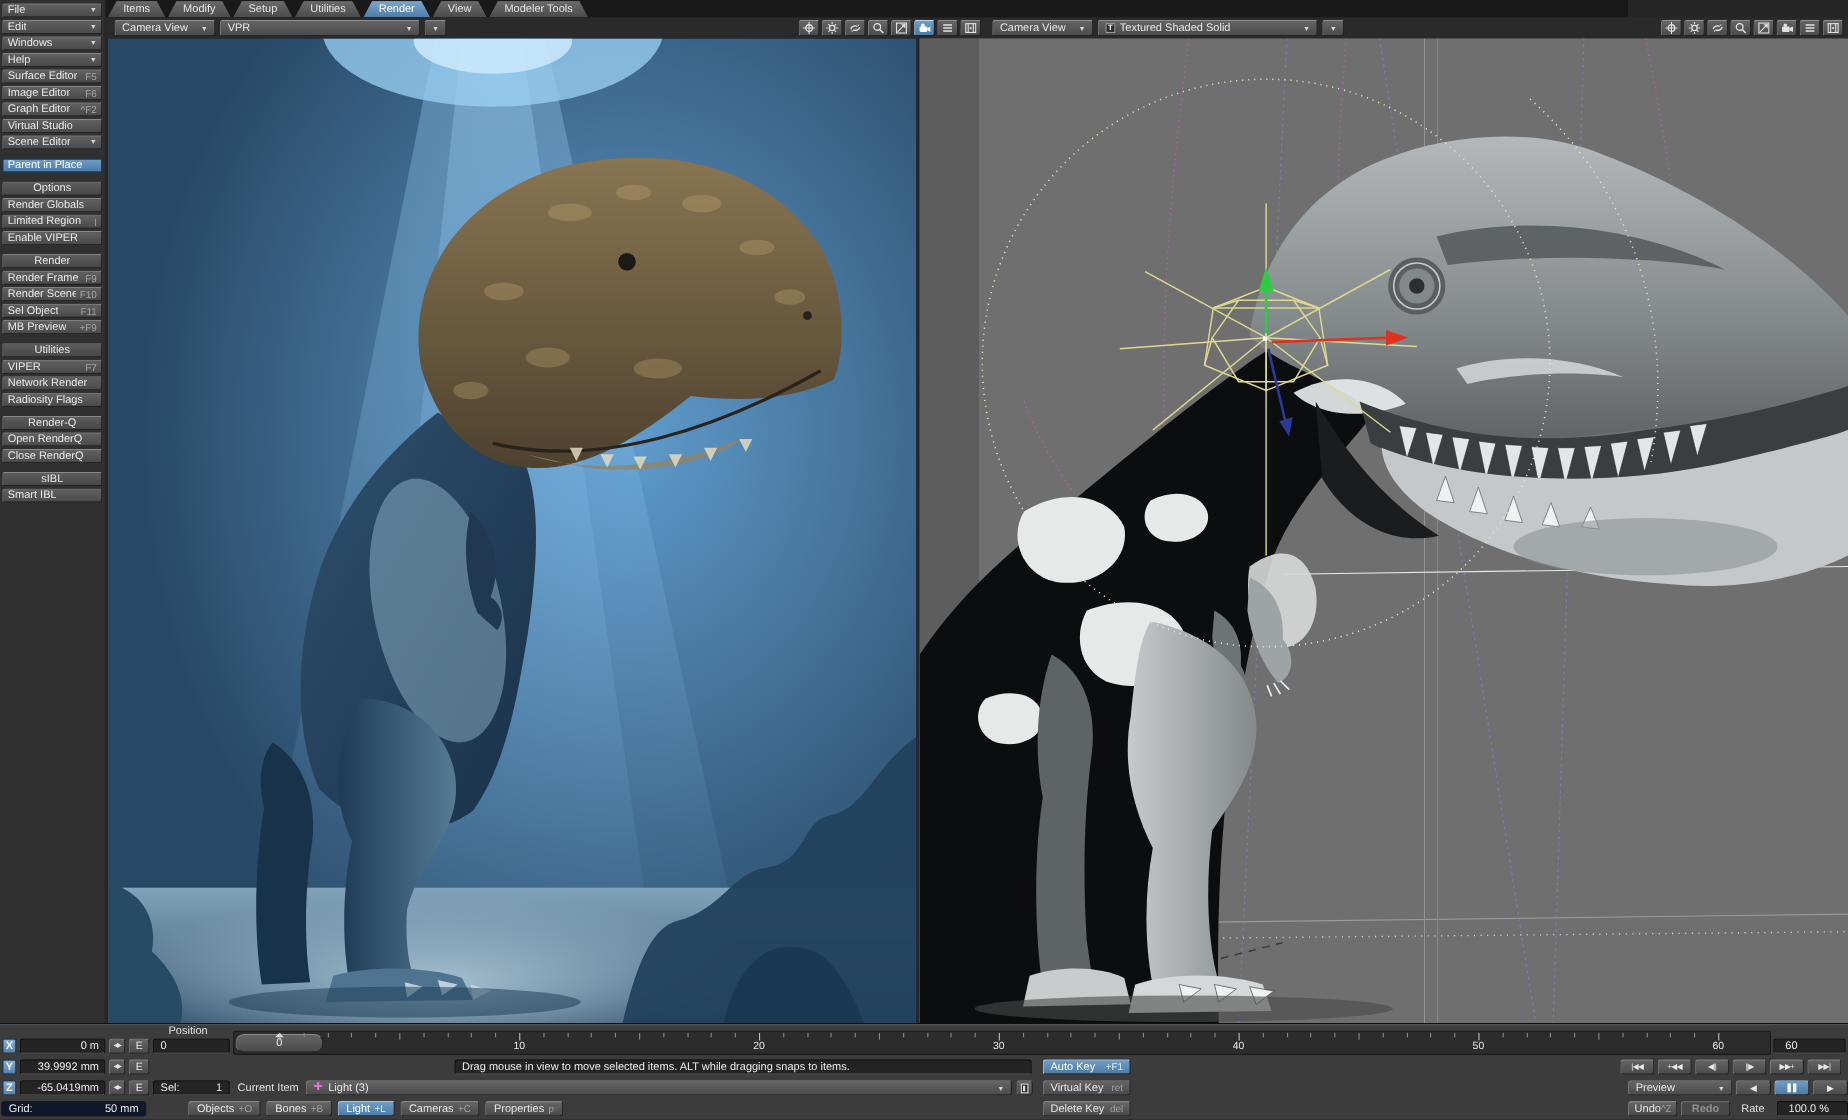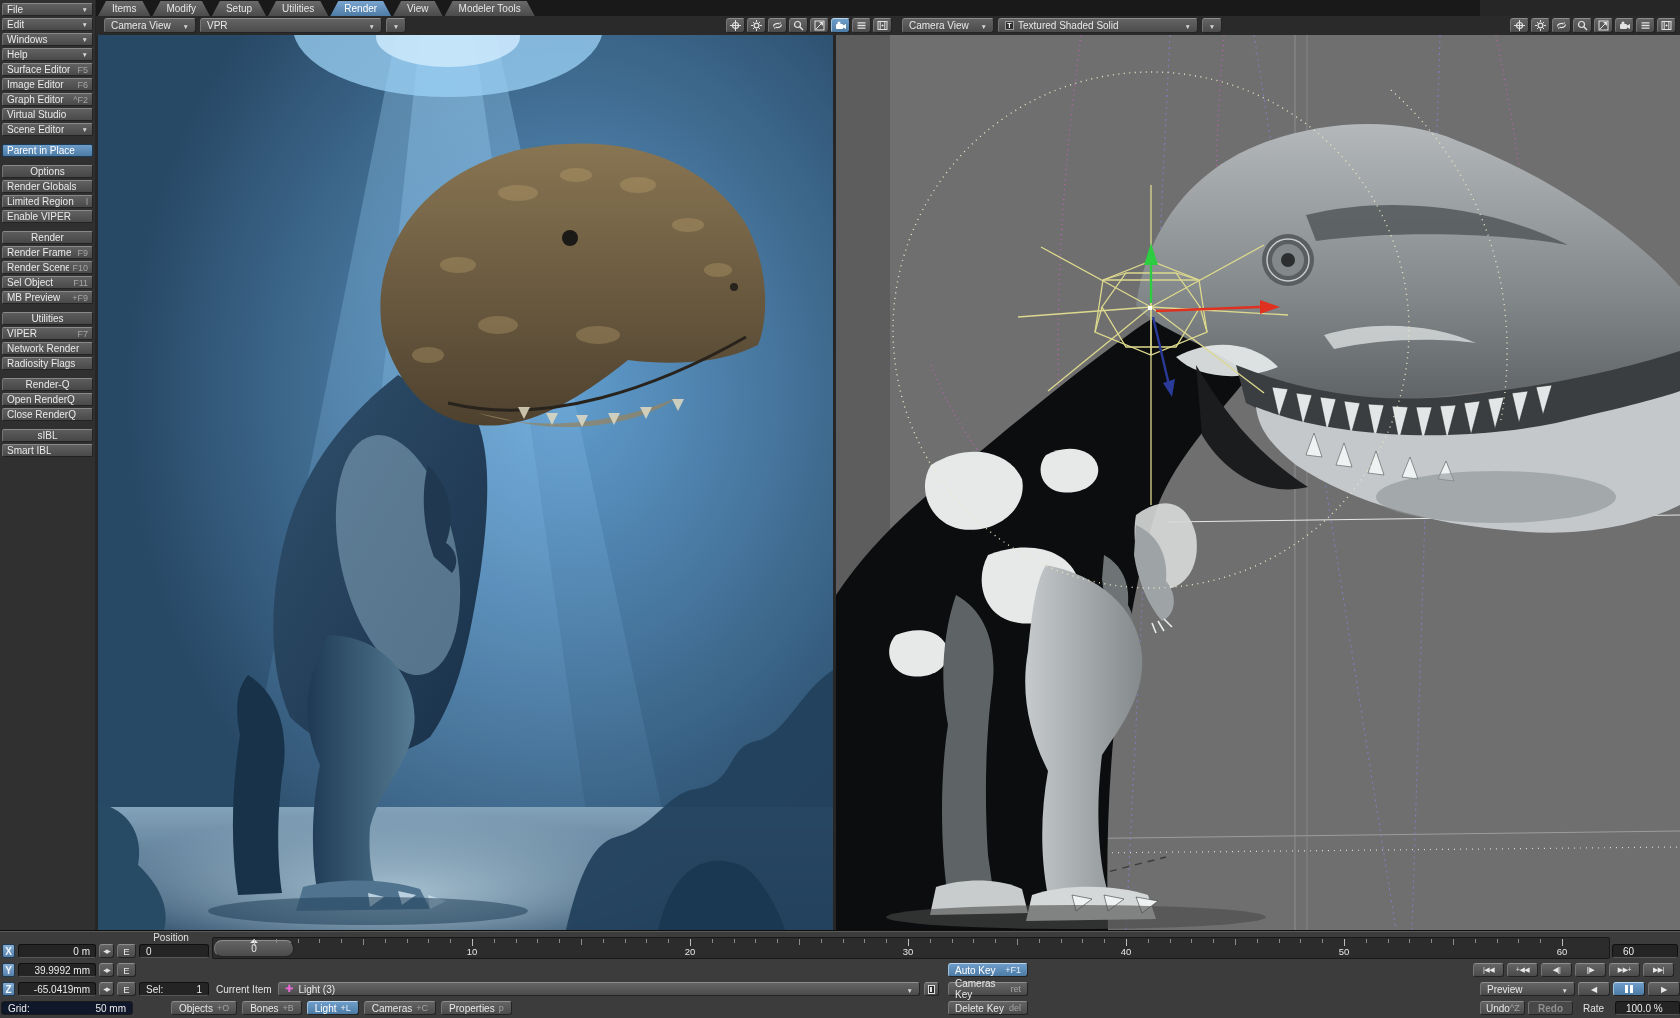--- a/index.html
+++ b/index.html
@@ -720,20 +720,23 @@
       <div class="rowh btn3d ebtn">E</div>
       <div class="rowh field" style="width:70px; padding-left:6px;">0</div>
     </div>
 
     <div class="abs rowh" style="left:2px; top:32px; gap:3px;">
       <div class="axis-badge">Y</div>
       <div class="rowh field val" style="justify-content:flex-end;">39.9992 mm</div>
       <div class="rowh btn3d nudge"></div>
       <div class="rowh btn3d ebtn">E</div>
     </div>
+    <div class="abs rowh field" style="left:413px; top:32px; width:525px; padding-left:6px;">
+      <span style="white-space:nowrap; overflow:hidden;">Drag mouse in view to move selected items. ALT while dragging snaps to items.</span>
+    </div>
 
     <div class="abs rowh" style="left:2px; top:51px; gap:3px;">
       <div class="axis-badge">Z</div>
       <div class="rowh field val" style="justify-content:flex-end;">-65.0419mm</div>
       <div class="rowh btn3d nudge"></div>
       <div class="rowh btn3d ebtn">E</div>
     </div>
     <div class="abs rowh field" style="left:139px; top:51px; width:70px; padding:0 6px;">
       <span>Sel:</span>
       <span style="margin-left:auto;">1</span>
@@ -774,21 +777,21 @@
           <span>Properties</span>
           <span class="shortcut">p</span>
         </div>
       </div>
 
     <div class="abs rowh btn3d blue" style="left:948px; top:32px; width:80px; padding:0 6px;">
       <span>Auto Key</span>
       <span class="shortcut">+F1</span>
     </div>
     <div class="abs rowh btn3d" style="left:948px; top:51px; width:80px; padding:0 6px;">
-      <span>Cameras Key</span>
+      <span>Virtual Key</span>
       <span class="shortcut">ret</span>
     </div>
     <div class="abs rowh btn3d" style="left:948px; top:70px; width:80px; padding:0 6px;">
       <span>Delete Key</span>
       <span class="shortcut">del</span>
     </div>
 
     <div class="abs rowh" style="left:1473px; top:32px; gap:3px;">
 
     <div class="rowh btn3d" style="width:31px; justify-content:center; font-size:7px; letter-spacing:-0.5px;">

